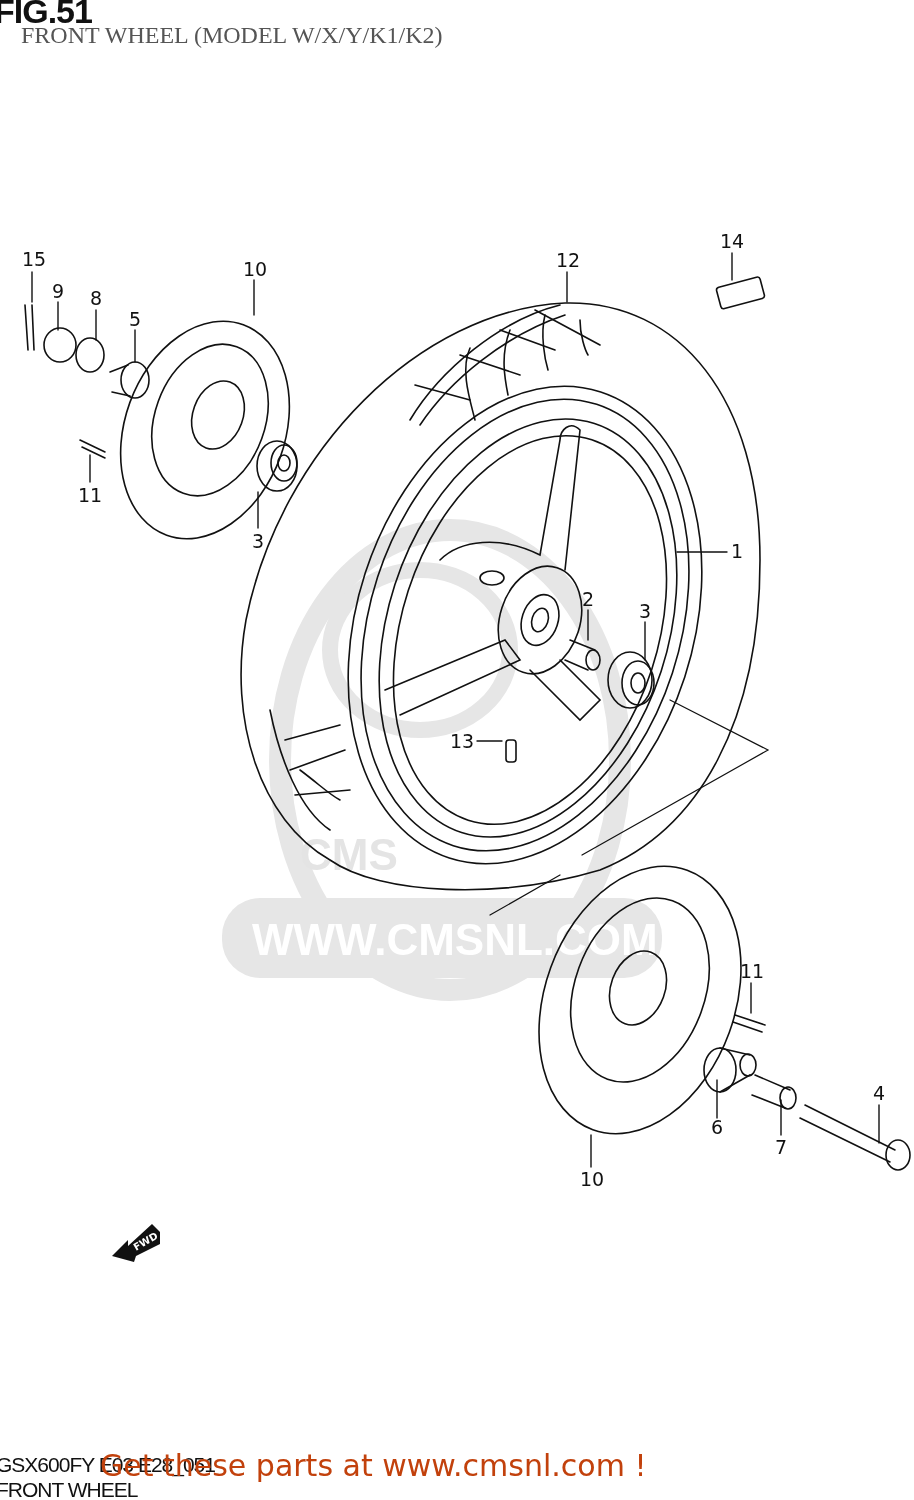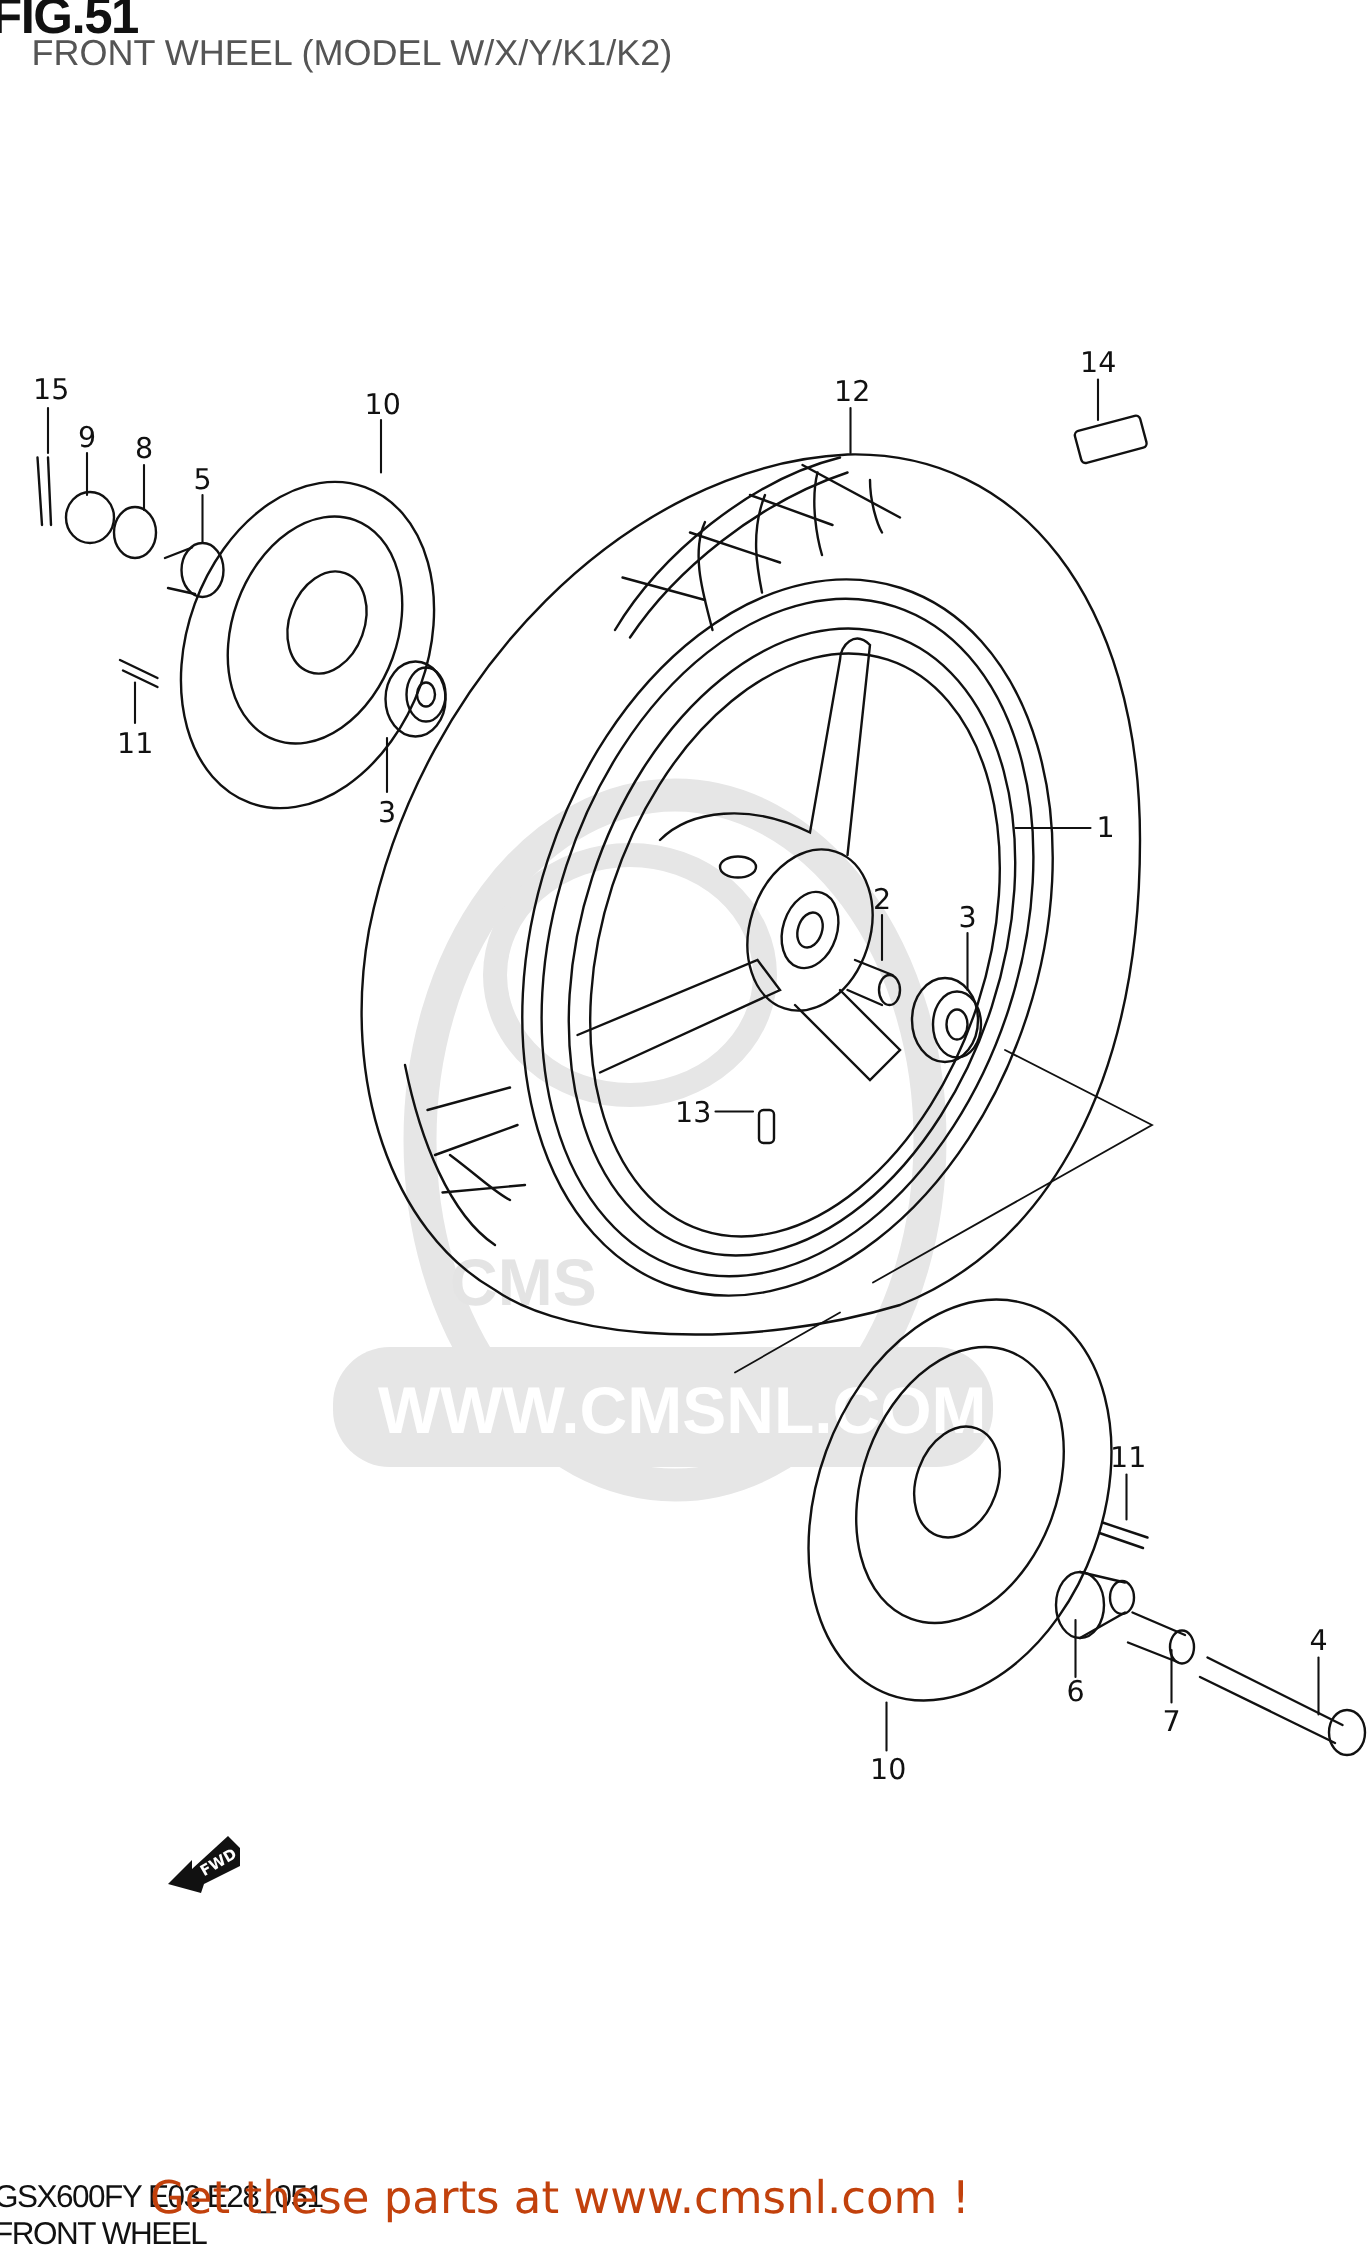--- a/index.html
+++ b/index.html
@@ -1,18 +1,18 @@
 <!DOCTYPE html>
 <html><head>
 <meta charset="utf-8">
 <style>
   html, body { margin:0; padding:0; background:#ffffff; }
   body { width:914px; height:1500px; position:relative; overflow:hidden; font-family:"DejaVu Sans", sans-serif; }
   .fig-num { position:absolute; left:-6px; top:-8px; font-family:"Liberation Sans", sans-serif; font-weight:bold; font-size:34px; color:#111; letter-spacing:-1px; }
-  .fig-title { position:absolute; left:21px; top:22px; font-family:Liberation Sans, sans-serif; font-size:24px; color:#555; }
+  .fig-title { position:absolute; left:21px; top:22px; font-family:Liberation Serif, serif; font-size:24px; color:#555; }
   svg.diagram { position:absolute; left:0; top:0; }
   .callout { font-family:"DejaVu Sans", sans-serif; font-size:19px; fill:#111; }
   .wm-text { font-family:"Liberation Sans", sans-serif; font-weight:bold; font-size:44px; fill:#e4e4e4; }
   .footer-code { position:absolute; left:-4px; top:1453px; font-family:"Liberation Sans", sans-serif; font-size:21px; color:#111; letter-spacing:-1px; }
   .footer-name { position:absolute; left:-4px; top:1478px; font-family:"Liberation Sans", sans-serif; font-size:21px; color:#111; letter-spacing:-1px; }
   .promo { position:absolute; left:100px; top:1448px; font-family:"DejaVu Sans", sans-serif; font-size:30px; color:#c2410c; text-decoration:none; }
 </style>
 </head>
 <body>
 

